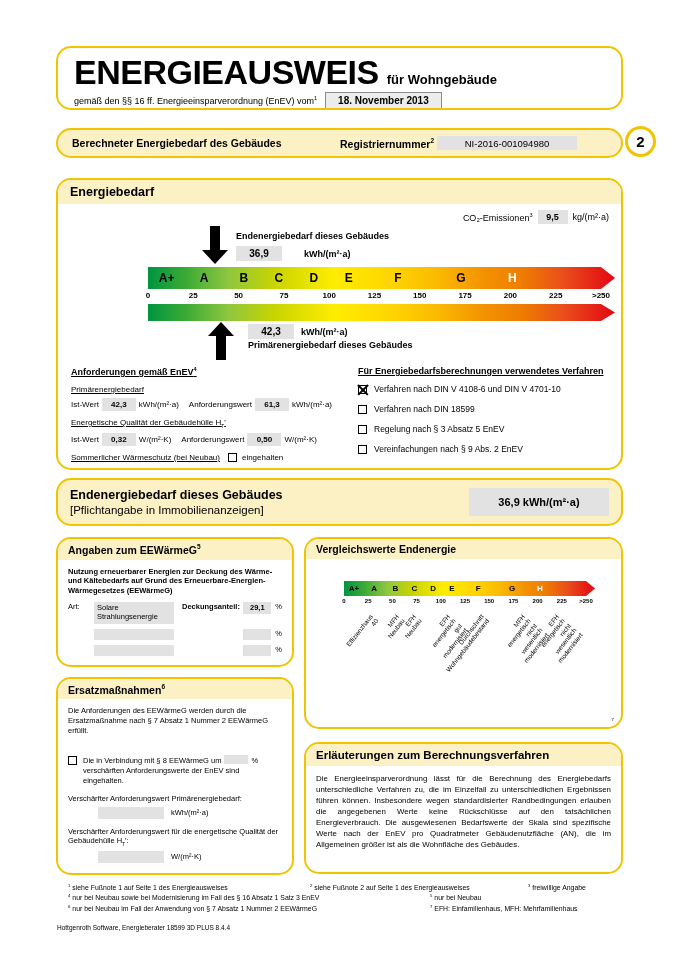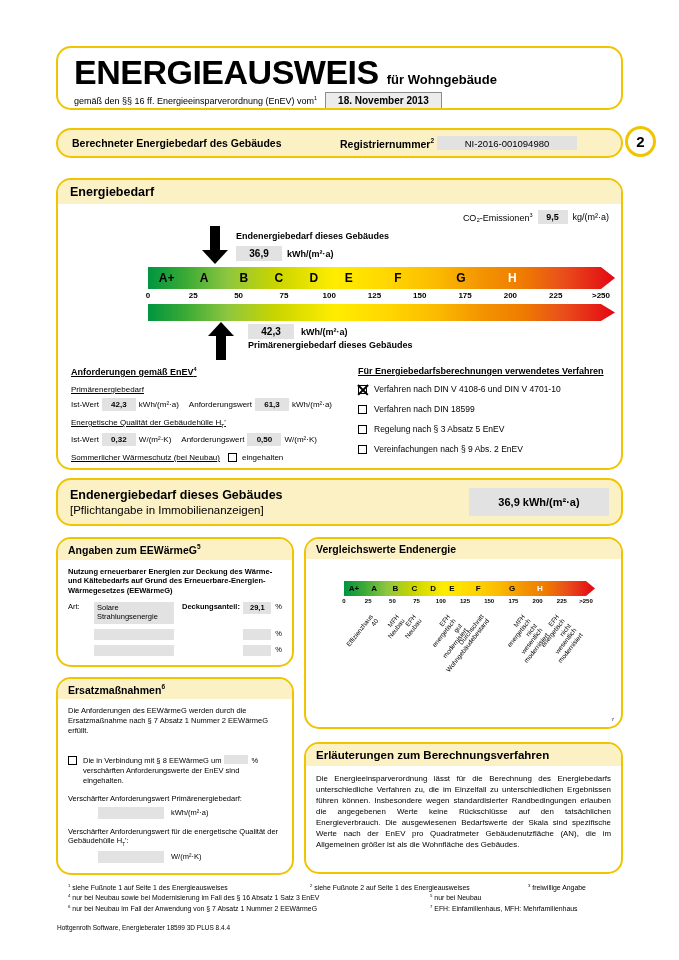--- a/index.html
+++ b/index.html
@@ -36,21 +36,21 @@
 .co2{position:absolute;top:6px;right:12px;display:flex;align-items:center}
 .co2 .field{width:30px;height:14px;margin:0 5px;font-size:9px}
 .arr{position:absolute;width:26px}
 .arr .stem{width:10px;height:24px;background:#000;margin:0 auto}
 .arr .head-d{width:0;height:0;border-left:13px solid transparent;border-right:13px solid transparent;border-top:14px solid #000}
 .arr .head-u{width:0;height:0;border-left:13px solid transparent;border-right:13px solid transparent;border-bottom:14px solid #000}
 .a-down{left:144px;top:22px}
 .a-up{left:150px;top:118px}
 .end-lab{position:absolute;left:178px;top:27px;font-weight:bold}
 .end-val{position:absolute;left:178px;top:42px;display:flex;align-items:center;font-weight:bold}
-.end-val .field{width:46px;height:15px;font-size:10px;margin-right:5px}
+.end-val .field{width:46px;height:15px;font-size:10px;margin-right:22px}
 .scale-band{position:absolute;left:90px;right:6px;top:63px;height:22px}
 .scale-band span{position:absolute;transform:translateX(-50%);font-size:12px;font-weight:bold;line-height:22px}
 .lw{color:#fff}
 .ticks{position:absolute;left:90px;width:453px;top:87px;height:11px}
 .ticks span{position:absolute;transform:translateX(-50%);font-size:8px;font-weight:bold}
 .bar2{position:absolute;left:90px;right:6px;top:100px;height:17px}
 .prim-val{position:absolute;left:190px;top:120px;display:flex;align-items:center;font-weight:bold}
 .prim-val .field{width:46px;height:15px;font-size:10px;margin-right:7px}
 .prim-lab{position:absolute;left:190px;top:136px;font-weight:bold}
 .req-col{position:absolute;left:13px;top:162px;width:278px;font-size:8px}

